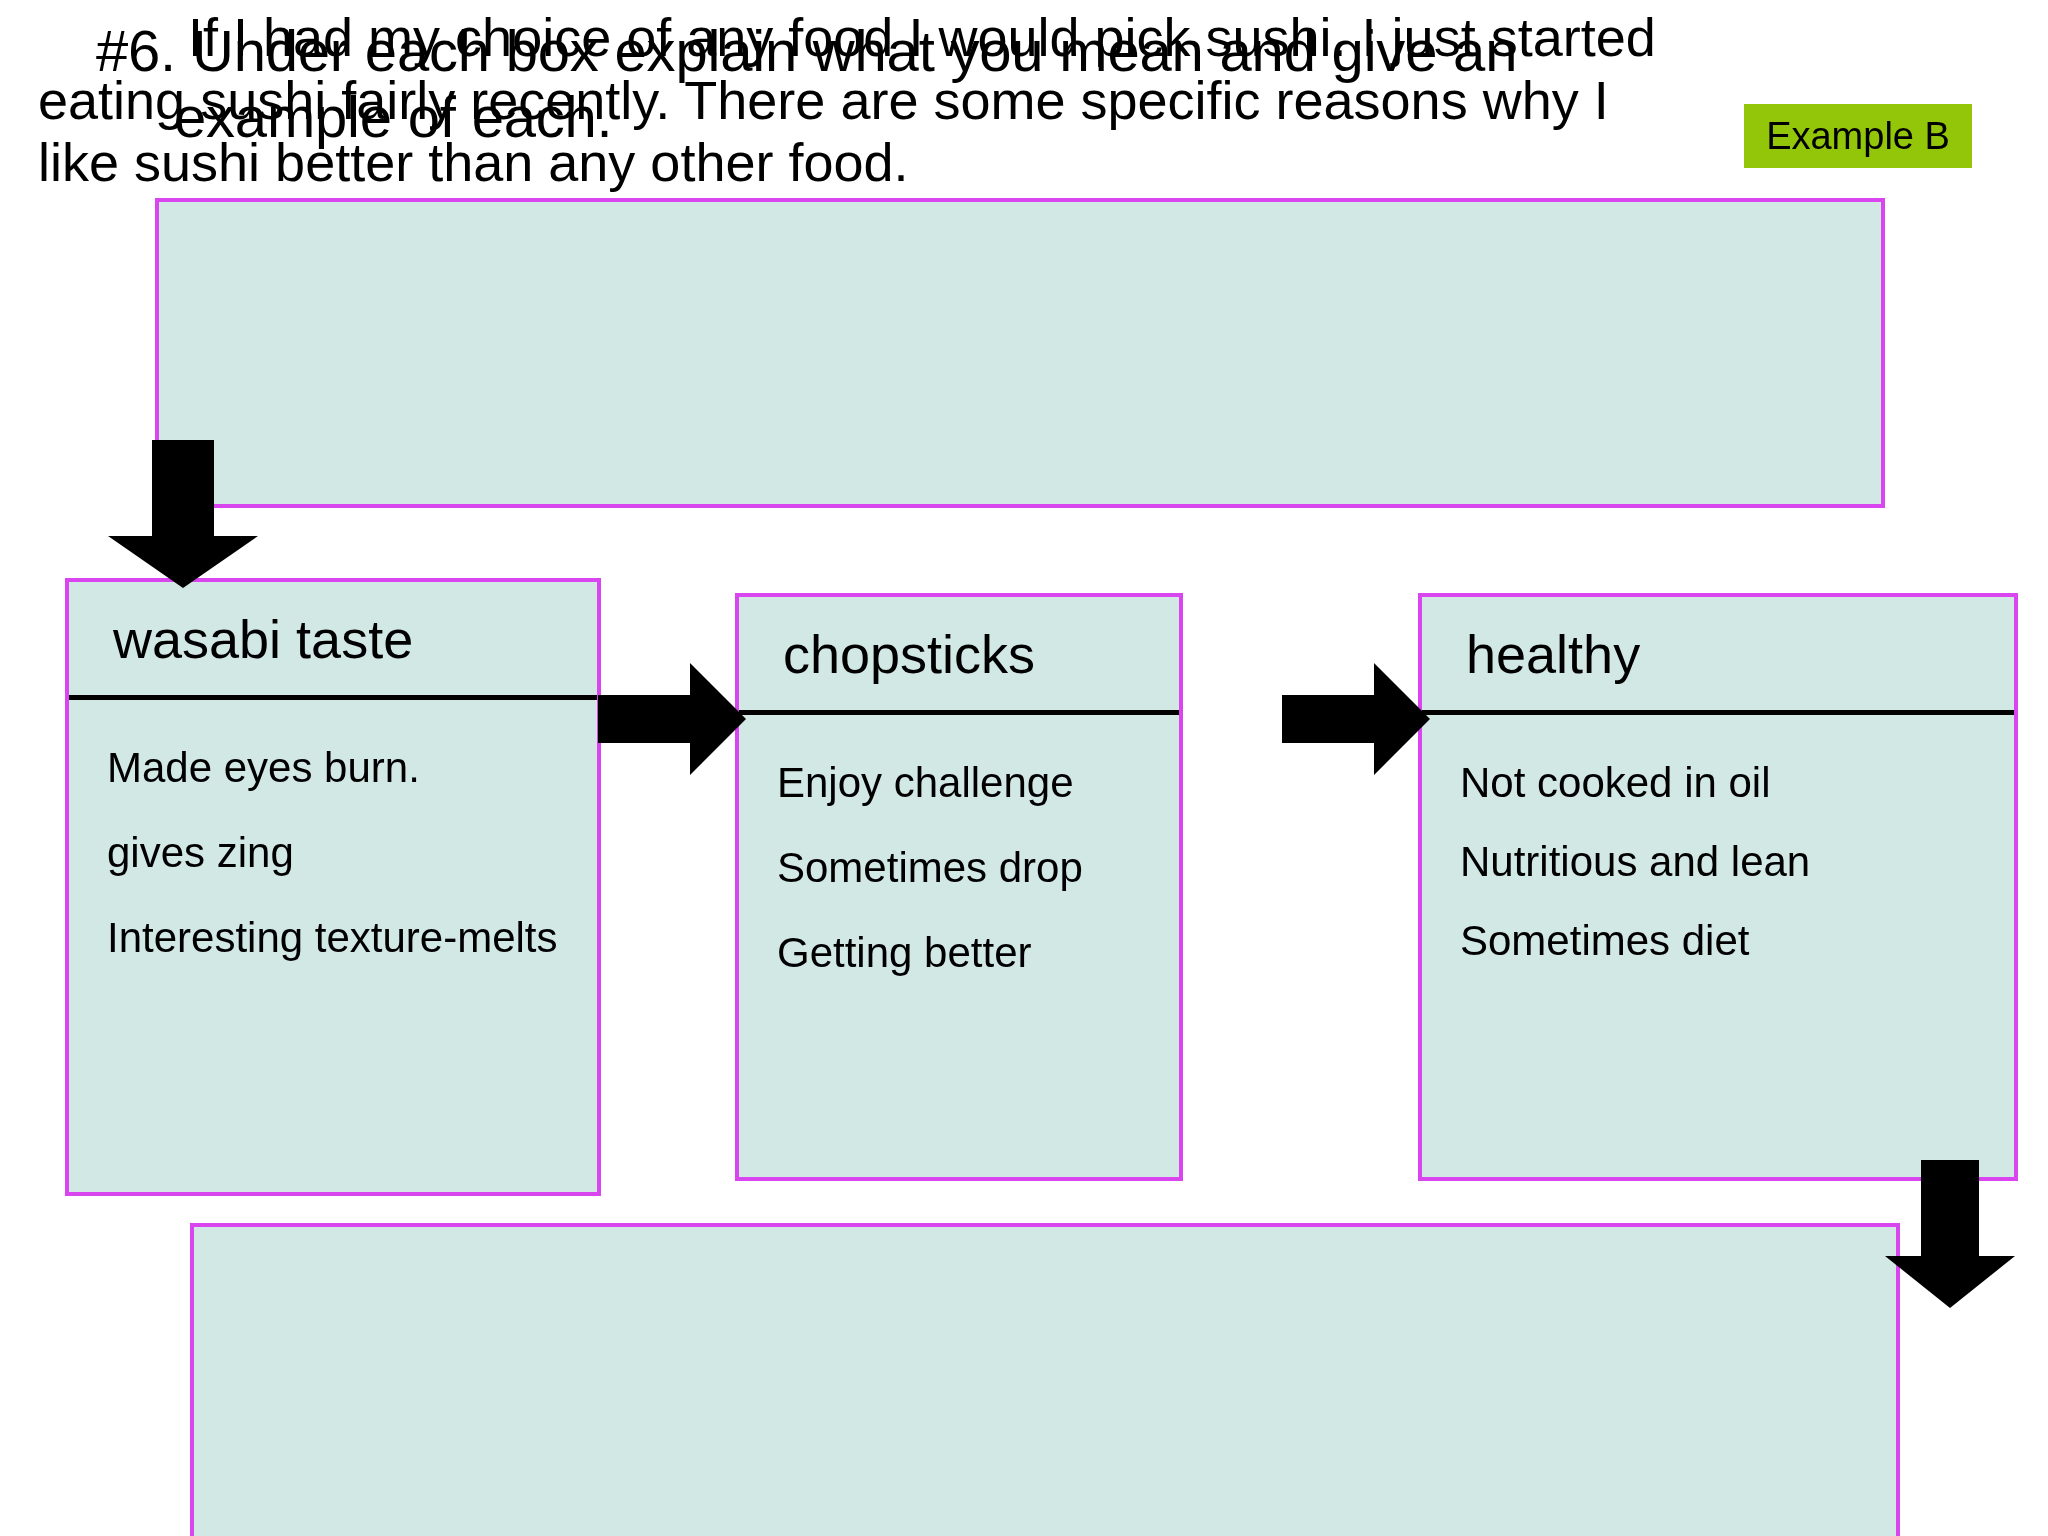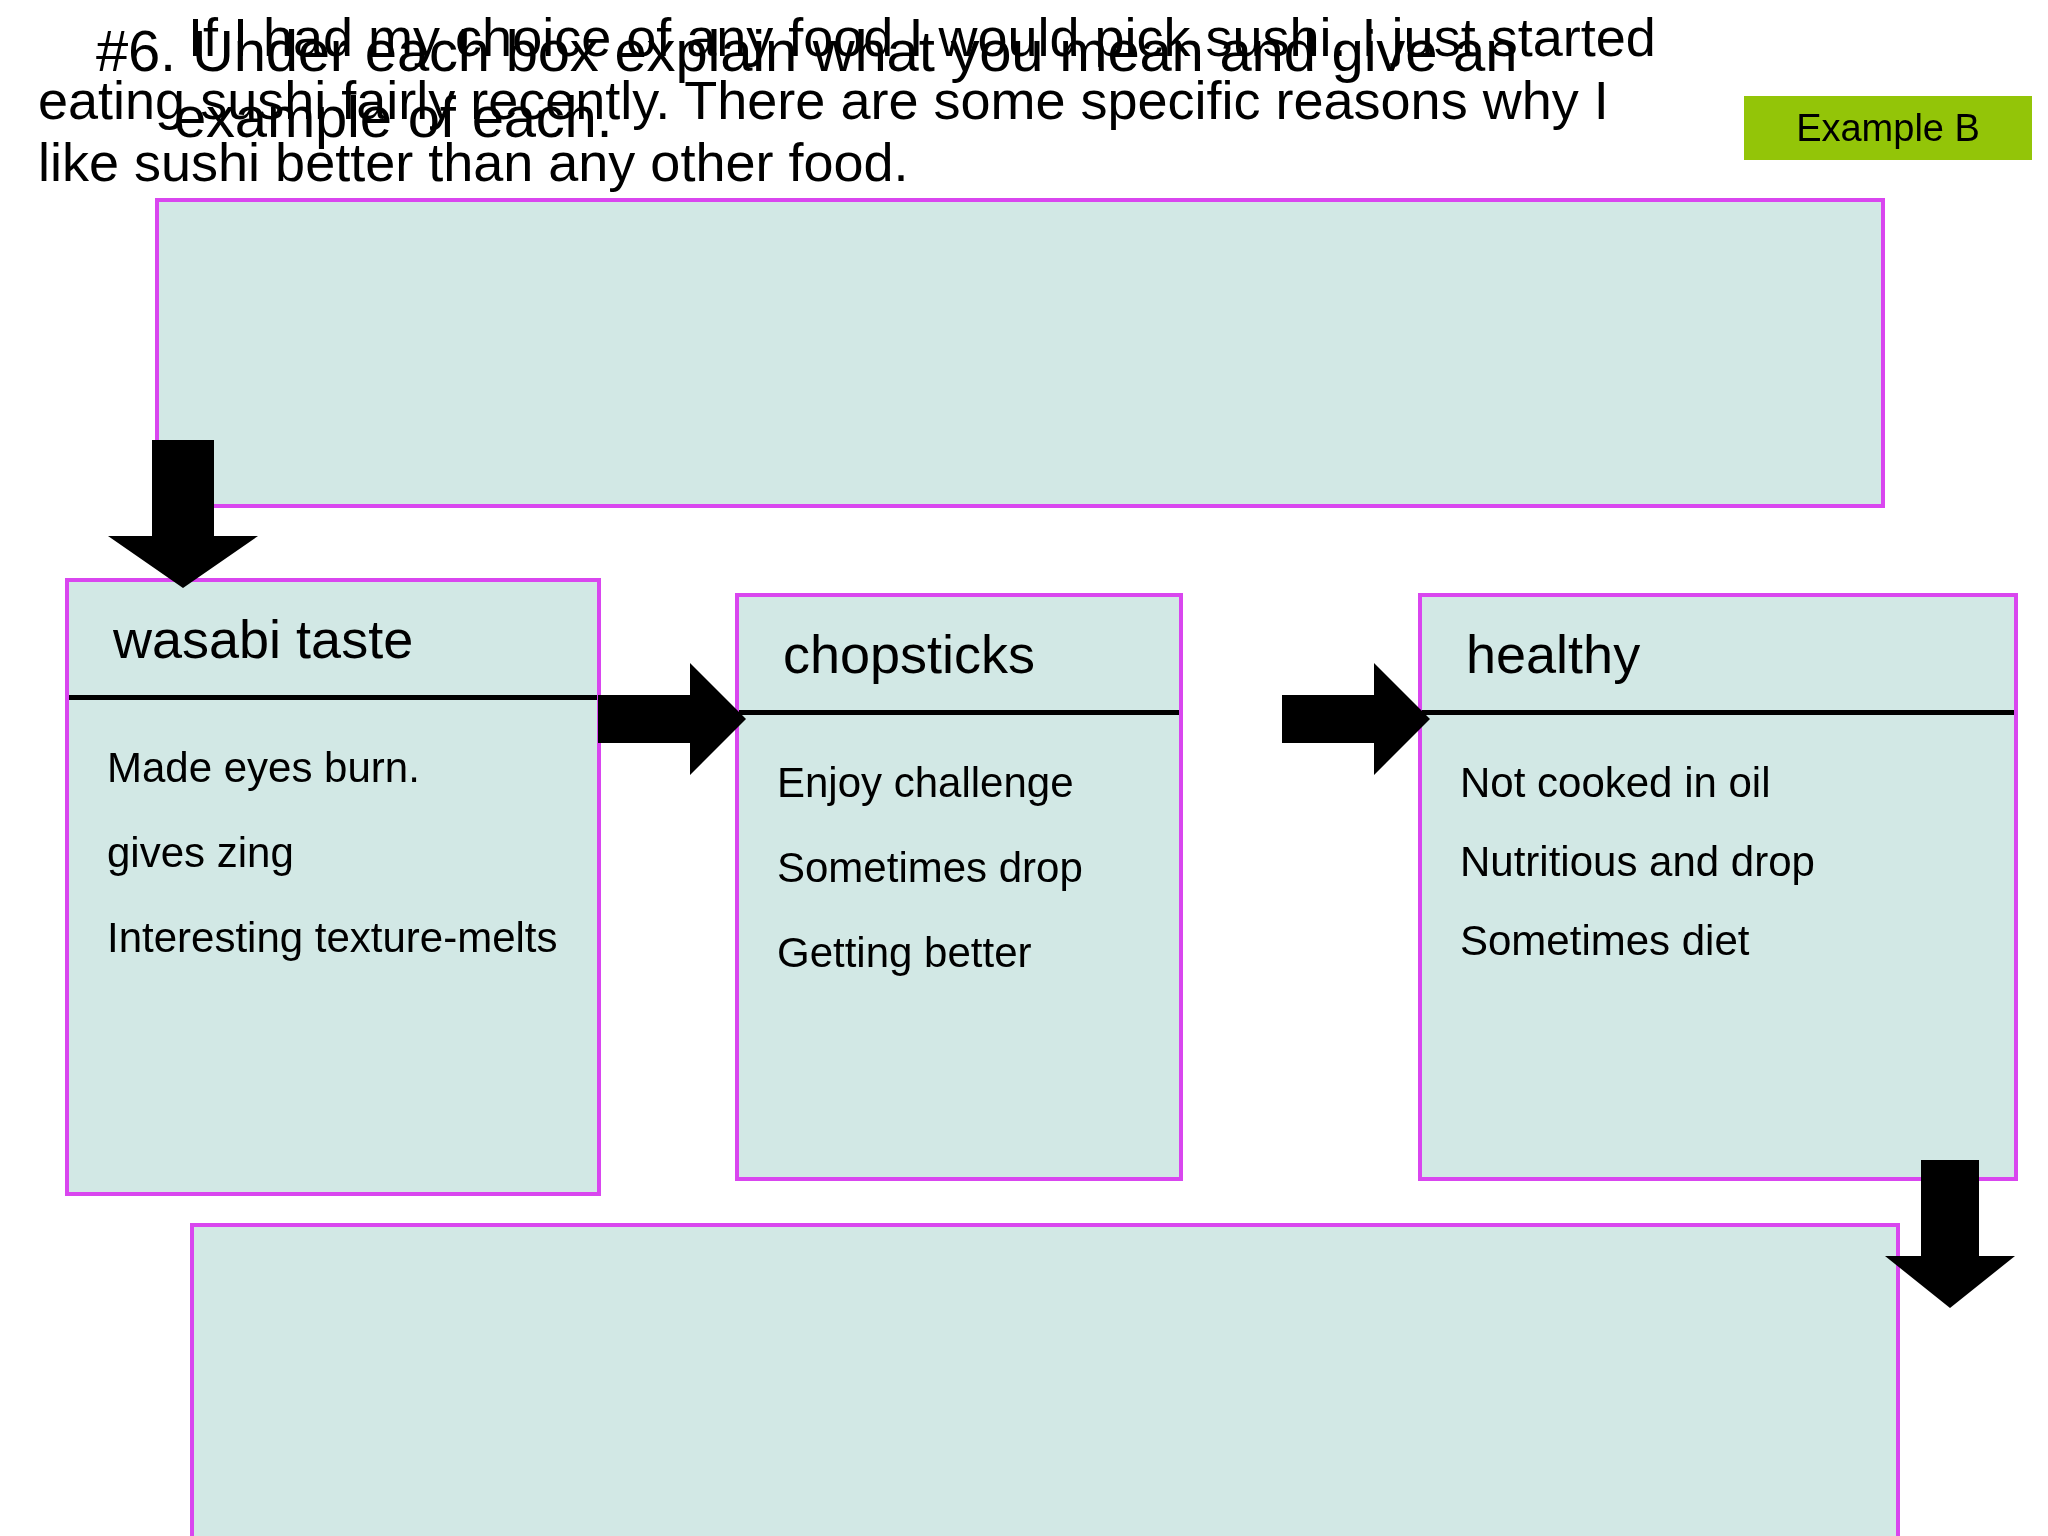--- a/index.html
+++ b/index.html
@@ -38,22 +38,22 @@
   }
   .title .line2 {
     display: block;
     padding-left: 78px;
   }
 
   
   .example-badge {
     position: absolute;
     left: 1744px;
-    top: 96px;
-    width: 288px;
+    top: 104px;
+    width: 228px;
     height: 64px;
     background: #93c508;
     display: flex;
     align-items: center;
     justify-content: center;
     font-size: 38px;
     color: #000000;
   }
 
   
@@ -227,21 +227,21 @@
       <polygon points="0,32 92,32 92,0 148,56 92,112 92,80 0,80" fill="#000000"></polygon>
     </svg>
   </div>
 
   <div class="box col-box" id="box-health">
     <div class="col-head">
       <span>healthy</span>
     </div>
     <div class="col-body tight">
       <div class="item">Not cooked in oil</div>
-      <div class="item">Nutritious and drop</div>
+      <div class="item">Nutritious and lean</div>
       <div class="item">Sometimes diet</div>
     </div>
   </div>
 
   <div class="arrow" id="arrow-down-right">
     <svg width="130" height="148" viewBox="0 0 130 148" xmlns="http://www.w3.org/2000/svg">
       <polygon points="36,0 94,0 94,96 130,96 65,148 0,96 36,96" fill="#000000"></polygon>
     </svg>
   </div>
 

